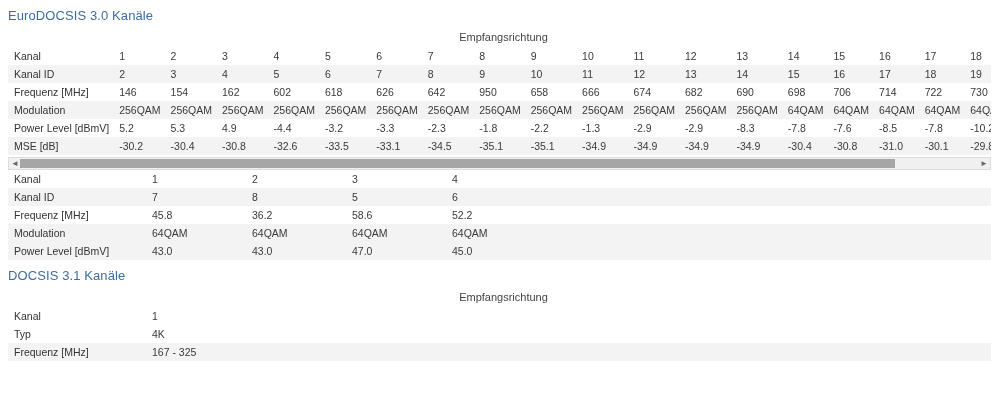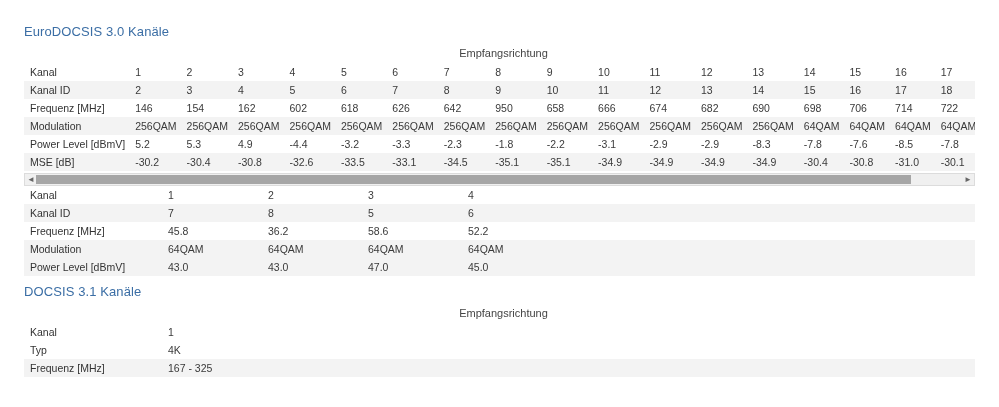--- a/index.html
+++ b/index.html
@@ -13,21 +13,21 @@
     font-family: "Liberation Sans", sans-serif;
     font-size: 11px;
     color: #333333;
     overflow: hidden;
   }
   .page {
     position: relative;
     width: 999px;
     height: 352px;
     box-sizing: border-box;
-    padding: 16px;
+    padding: 0;
   }
   .section-title {
     color: #3b6ea5;
     font-size: 13px;
     font-weight: normal;
     padding: 8px 0 6px 8px;
     letter-spacing: 0.1px;
   }
   .sub-title {
     color: #444444;
@@ -210,21 +210,21 @@
         <td class="label">Power Level [dBmV]</td>
         <td class="val">5.2</td>
         <td class="val">5.3</td>
         <td class="val">4.9</td>
         <td class="val">-4.4</td>
         <td class="val">-3.2</td>
         <td class="val">-3.3</td>
         <td class="val">-2.3</td>
         <td class="val">-1.8</td>
         <td class="val">-2.2</td>
-        <td class="val">-3.1</td>
+        <td class="val">-1.3</td>
         <td class="val">-2.9</td>
         <td class="val">-2.9</td>
         <td class="val">-8.3</td>
         <td class="val">-7.8</td>
         <td class="val">-7.6</td>
         <td class="val">-8.5</td>
         <td class="val">-7.8</td>
         <td class="val">-10.2</td>
 
       </tr>

